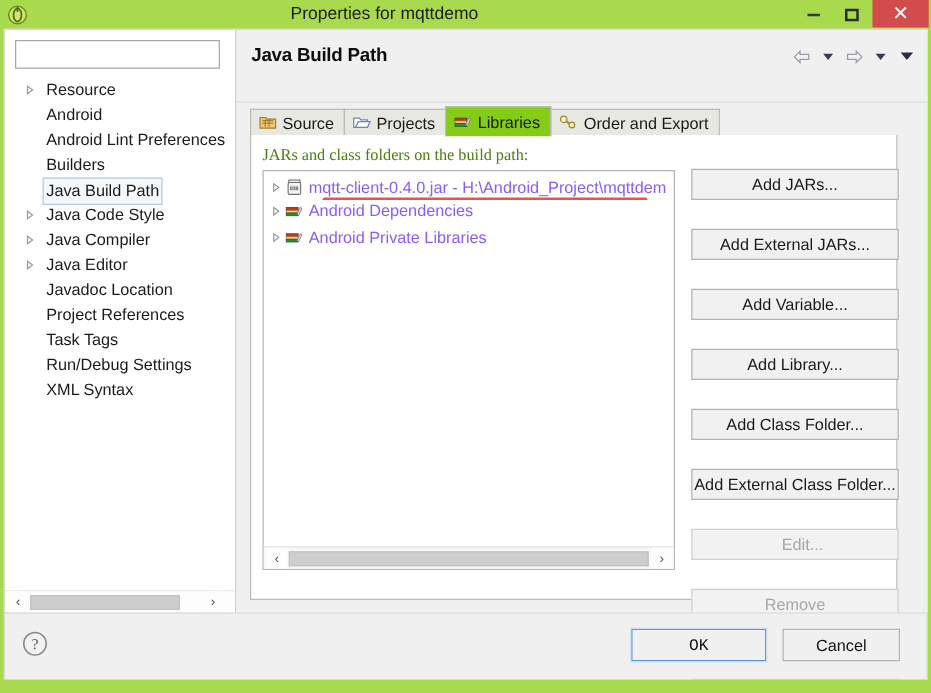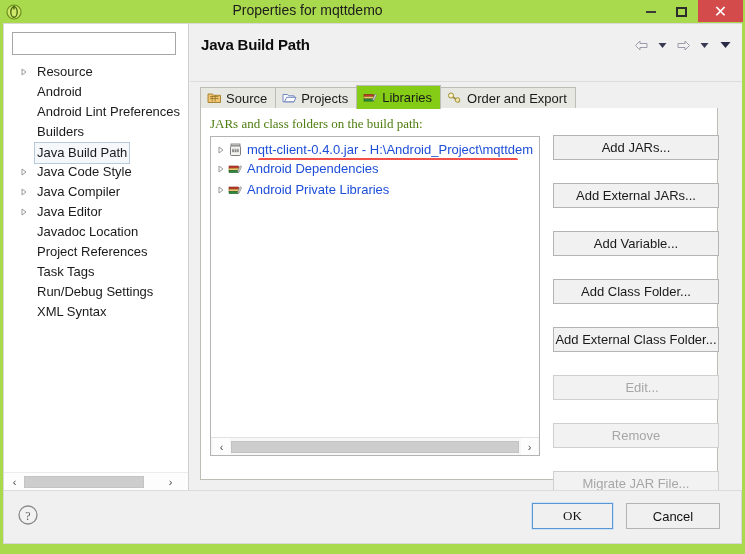--- a/index.html
+++ b/index.html
@@ -180,21 +180,21 @@
     font-size: 13px; color: #4d7c0f; font-family: Liberation Serif, serif;
   }
   #list-box {
     position: absolute; left: 9px; top: 28px;
     width: 330px; height: 320px;
     background: #ffffff;
     border: 1px solid #b4b4b4;
   }
   .lib-row {
     position: relative; height: 21px; line-height: 21px;
-    font-size: 13px; color: #1d4ed8;
+    font-size: 13px; color: #8b5cf6;
     white-space: nowrap; overflow: hidden;
     padding-left: 34px;
   }
   .lib-row .twisty2 {
     position: absolute; left: 6px; top: 0; width: 10px; height: 21px;
     display: flex; align-items: center;
   }
   .lib-row .libicon {
     position: absolute; left: 17px; top: 3px;
     width: 16px; height: 15px;
@@ -254,26 +254,26 @@
     width: 737px; height: 53px;
     background: #f0f0f0;
     border-top: 1px solid #dcdcdc;
   }
   #help-icon {
     position: absolute; left: 13px; top: 13px;
     width: 22px; height: 22px;
   }
   #ok-button {
     position: absolute; right: 128px; top: 12px;
-    width: 81px; height: 26px;
+    width: 108px; height: 26px;
     background: #f0f0f0;
     border: 1px solid #5a96d2;
     outline: 1px solid #cfe3f5;
     font-size: 13px; color: #111;
-    font-family: Liberation Serif, serif;
+    font-family: Liberation Mono, monospace;
   }
   #cancel-button {
     position: absolute; right: 21px; top: 12px;
     width: 94px; height: 26px;
     background: #f0f0f0;
     border: 1px solid #b4b4b4;
     font-size: 13px; color: #111;
     font-family: "Liberation Sans", sans-serif;
   }
 </style>
@@ -533,20 +533,21 @@
             <div class="sb-arrow" style="left:2px;">‹</div>
             <div class="sb-thumb" style="left:20px; width:288px;"></div>
             <div class="sb-arrow" style="left:310px;">›</div>
           </div>
         </div>
 
         <div id="btncol">
           <button class="sbtn">Add JARs...</button>
           <button class="sbtn">Add External JARs...</button>
           <button class="sbtn">Add Variable...</button>
+          <button class="sbtn">Add Library...</button>
           <button class="sbtn">Add Class Folder...</button>
           <button class="sbtn">Add External Class Folder...</button>
           <button class="sbtn disabled gap-big" disabled="">Edit...</button>
           <button class="sbtn disabled" disabled="">Remove</button>
           <button class="sbtn disabled gap-mid" disabled="">Migrate JAR File...</button>
         </div>
       </div>
     </div>
 
     <div id="bottombar">

